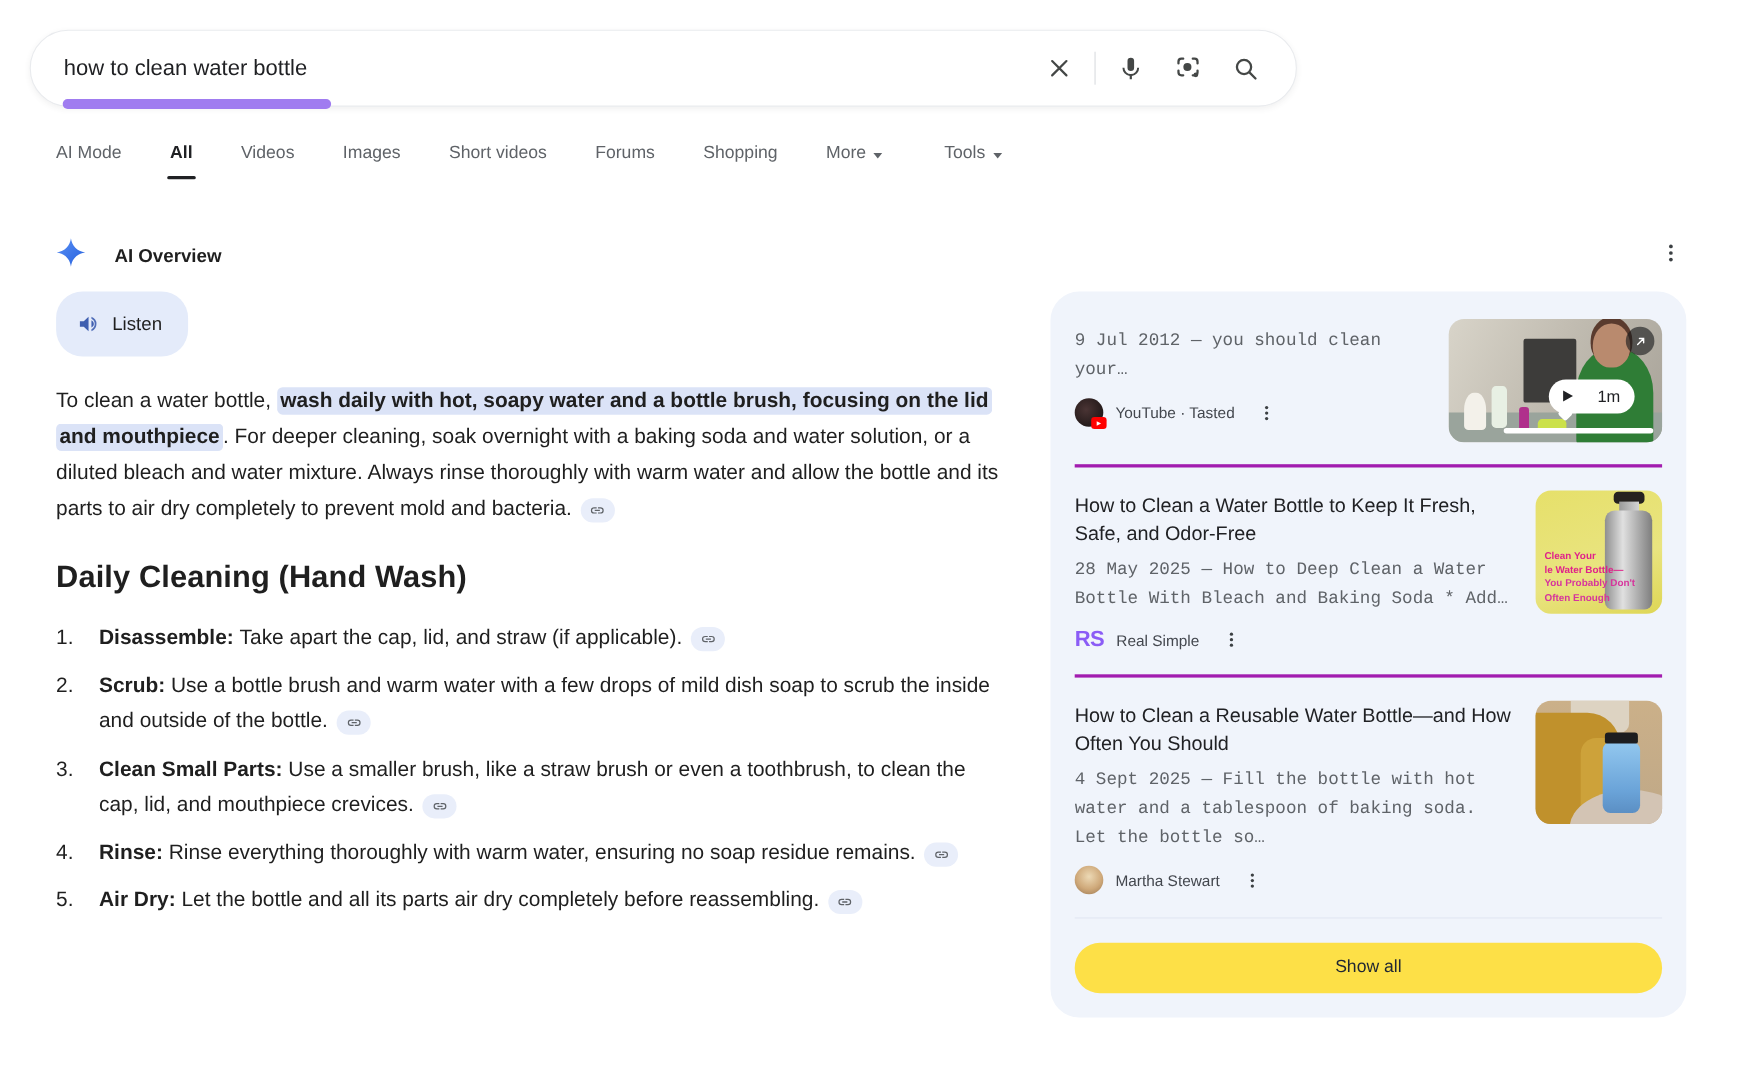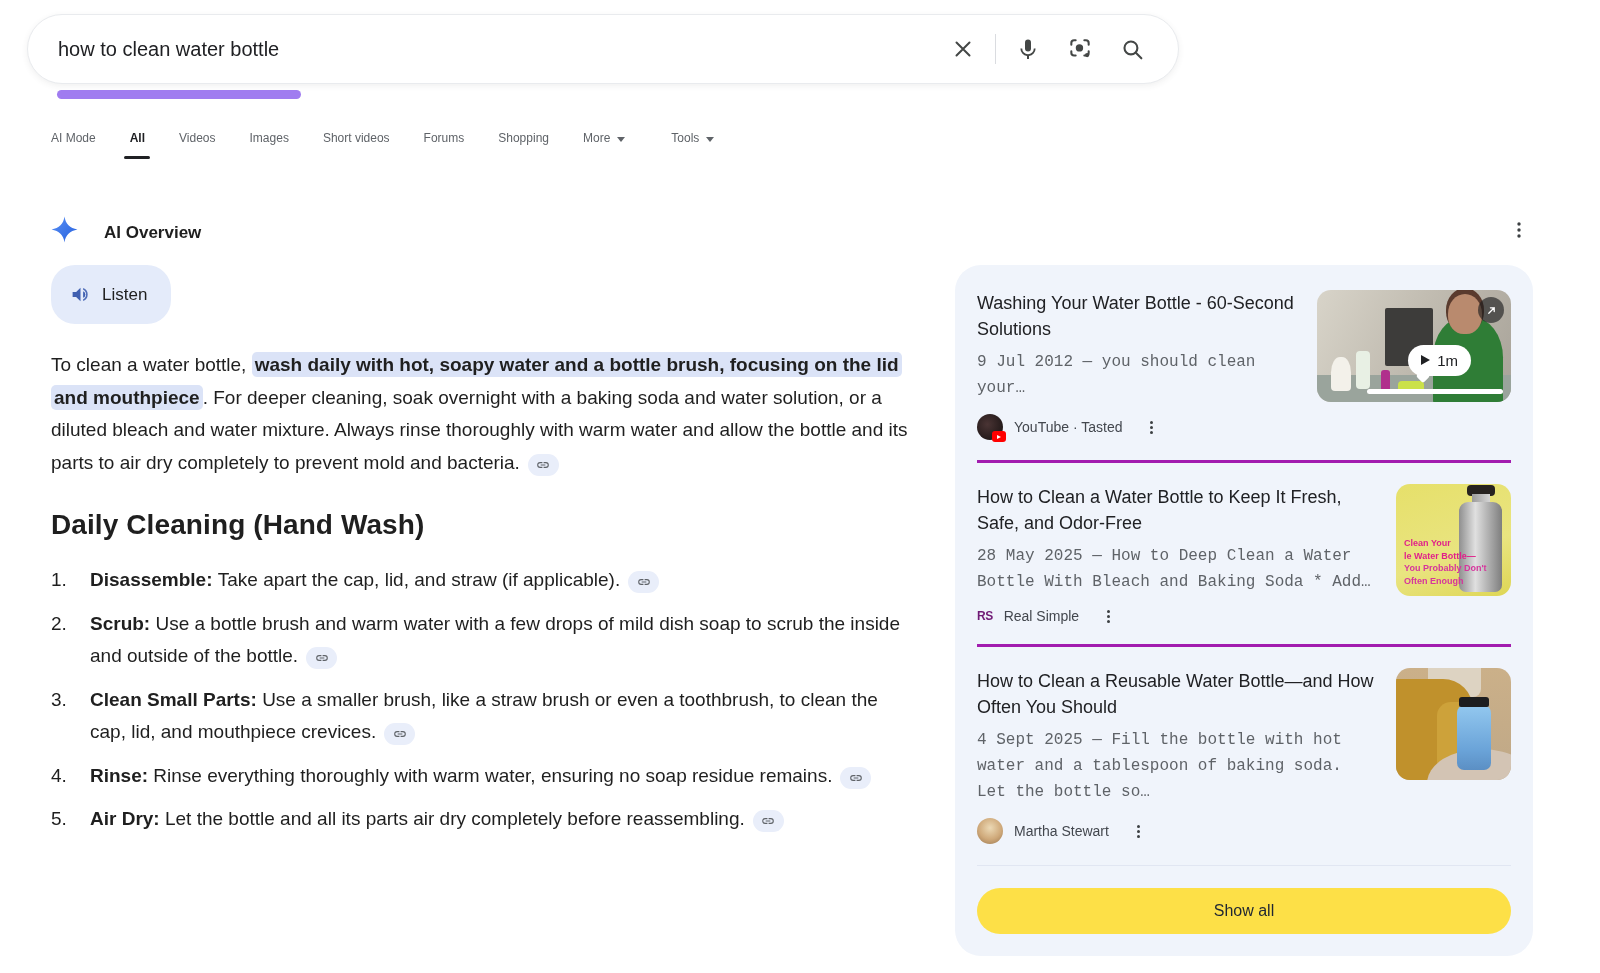--- a/index.html
+++ b/index.html
@@ -1,30 +1,30 @@
 <!DOCTYPE html>
 <html><head>
 <meta charset="utf-8">
 <style>
   * { margin:0; padding:0; box-sizing:border-box; }
   html,body { width:1600px; height:973px; background:#fff; font-family:"Liberation Sans", sans-serif; position:relative; overflow:hidden; }
 
   
-  .search-bar { position:absolute; left:27px; top:14px; width:1152px; height:70px; background:#fff;
+  .search-bar { position:absolute; left:27px; top:27px; width:1152px; height:70px; background:#fff;
     border:1px solid #e9ebee; border-radius:35px; box-shadow:0 2px 6px rgba(60,64,67,.08);
     display:flex; align-items:center; z-index:2;justify-content:space-between; }
   .search-input { flex:1; border:none; outline:none; font-size:20px; color:#202124; margin-left:30px;
     font-family:"Liberation Sans", sans-serif; background:transparent; }
   .search-icons { display:flex; align-items:center; margin-right:20px; }
   .sicon { width:52px; height:48px; display:flex; align-items:center; justify-content:center; cursor:pointer; background:none; border:none; }
   .sdivider { width:1px; height:30px; background:#dadce0; margin:0 6px; }
   .purple-bar { position:absolute; left:57px; top:90px; width:244px; height:9px; border-radius:5px; z-index:3; }
 
   
-  .tabs { position:absolute; left:51px; top:131px; display:flex; gap:34px; font-size:12px; color:#5f6368; }
+  .tabs { position:absolute; left:51px; top:131px; display:flex; gap:44px; font-size:16px; color:#5f6368; }
   .tab { display:flex; align-items:center; gap:7px; padding-bottom:14px; position:relative; cursor:pointer; white-space:nowrap; }
   .tab.active { color:#202124; font-weight:700; }
   .tab.active .tab-underline { position:absolute; bottom:0; left:50%; transform:translateX(-50%); width:26px; height:3px; background:#202124; border-radius:2px; }
   .tab.gap-before { margin-left:12px; }
   .caret { width:0; height:0; border-left:4.5px solid transparent; border-right:4.5px solid transparent; border-top:5px solid #5f6368; margin-top:2px; }
 
   
   .left-col { position:absolute; left:51px; top:216px; width:858px; }
   .aio-header { display:flex; align-items:flex-end; gap:26px; }
   .aio-title { font-size:17px; font-weight:700; color:#1f1f1f; }
@@ -66,21 +66,21 @@
   .thumb-video { background:linear-gradient(115deg,#d8d4c9 0%,#c2bdb2 45%,#a8a399 100%); }
   .v-cabinet { position:absolute; left:35%; top:16%; width:25%; height:52%; background:#3d3c3a; border-radius:2px; }
   .v-counter { position:absolute; left:0; bottom:0; width:100%; height:24%; background:#9aa49c; }
   .v-person { position:absolute; right:4%; top:24%; width:36%; height:80%; background:#2f7d36; border-radius:45% 45% 6px 6px; }
   .v-head { position:absolute; right:15%; top:4%; width:34px; height:40px; background:#b98a6e; border-radius:50% 50% 45% 45%; box-shadow:0 -4px 0 2px #5a3b2e; }
   .v-bottle1 { position:absolute; left:7%; bottom:10%; width:20px; height:34px; background:#f3f1ea; border-radius:45% 45% 4px 4px; }
   .v-bottle2 { position:absolute; left:20%; bottom:12%; width:14px; height:38px; background:#e8f0e4; border-radius:4px; }
   .v-bottle3 { position:absolute; left:33%; bottom:9%; width:9px; height:22px; background:#b0308c; border-radius:3px; }
   .v-cloth { position:absolute; left:42%; bottom:8%; width:26px; height:12px; background:#cbe14a; border-radius:4px; }
   .duration-badge { position:absolute; left:47%; top:49%; height:31px; padding:0 13px; background:#fff; border-radius:16px;
-     display:flex; align-items:center; gap:7px; font-size:15px; color:#202124; font-weight:400; }
+     display:flex; align-items:center; gap:22px; font-size:15px; color:#202124; font-weight:400; }
   .duration-badge:after { content:""; position:absolute; left:10px; bottom:-5px; width:10px; height:10px; background:#fff; transform:rotate(45deg); border-radius:2px; }
   .play-tri { width:0; height:0; border-left:9px solid #202124; border-top:5.5px solid transparent; border-bottom:5.5px solid transparent; }
   .expand-circle { position:absolute; top:7px; right:7px; width:26px; height:26px; border-radius:50%; background:rgba(25,26,28,.62); display:flex; align-items:center; justify-content:center; }
   .v-progress { position:absolute; bottom:8px; left:26%; right:4%; height:5px; background:#fff; border-radius:3px; }
 
   
   .thumb-rs { background:linear-gradient(160deg,#e6e06a 0%,#e9e480 60%,#ded655 100%); }
   .rs-bottle { position:absolute; right:8%; top:16%; width:37%; height:80%; border-radius:9px 9px 7px 7px;
      background:linear-gradient(90deg,#8f8f8f 0%,#e0e0e0 38%,#bdbdbd 60%,#7e7e7e 100%); }
   .rs-neck { position:absolute; right:18%; top:9%; width:16%; height:10%; background:linear-gradient(90deg,#9a9a9a,#d5d5d5); }
@@ -96,21 +96,21 @@
   .ms-table { position:absolute; right:-22%; bottom:-34%; width:95%; height:62%; background:#d3c4b4; border-radius:50%; }
   .ms-bottle { position:absolute; right:17%; top:33%; width:30%; height:58%; border-radius:8px 8px 7px 7px;
      background:linear-gradient(180deg,#93c8ef 0%,#6aa3d8 70%,#5b8fc4 100%); }
   .ms-cap { position:absolute; right:19%; top:26%; width:26%; height:9%; background:#1d1d1f; border-radius:3px 3px 2px 2px; }
 
   
   .fav { width:26px; height:26px; border-radius:50%; position:relative; flex:none; }
   .fav-yt { background:radial-gradient(circle at 40% 40%, #4a3434 0%, #241a1a 70%); }
   .fav-yt-badge { position:absolute; right:-3px; bottom:-2px; width:14px; height:11px; background:#f00; border-radius:3px; display:flex; align-items:center; justify-content:center; }
   .fav-yt-badge:after { content:""; width:0; height:0; border-left:4px solid #fff; border-top:2.5px solid transparent; border-bottom:2.5px solid transparent; }
-  .fav-rs { font-size:12px; font-weight:700; color:#701a75; letter-spacing:-.5px; flex:none; }
+  .fav-rs { font-size:20px; font-weight:700; color:#8b5cf6; letter-spacing:-.5px; flex:none; }
   .fav-ms { background:radial-gradient(circle at 50% 38%, #ecd9b5 0%, #cfa97a 55%, #97744e 100%); }
 
   .divider-foot { border-top:1px solid #e1e6f2; margin-top:1px; }
   .show-all { margin-top:22px; width:100%; height:46px; border:none; border-radius:23px; font-size:16px; font-weight:500;
      color:#1f2633; cursor:pointer; font-family:"Liberation Sans", sans-serif; display:block; }
 </style>
 </head>
 <body>
 
 <div class="search-bar">
@@ -265,21 +265,20 @@
             </svg>
   </button></span>
       </div>
     </div>
 </div>
 
 <aside class="panel" style="background: rgb(240, 244, 251);">
 
   <div class="card">
     <div class="card-text">
-      <div class="card-title">Washing Your Water Bottle - 60-Second Solutions</div>
       <div class="card-snippet">9 Jul 2012 — you should clean your…</div>
       <div class="card-source">
         <span class="fav fav-yt">
             <span class="fav-yt-badge"></span>
           </span>
         <span>YouTube · Tasted</span>
         <button class="kebab-sm">
           <svg class="kebab-dots" width="15" height="15" viewBox="0 0 18 18">
               <circle cx="9" cy="3" r="1.8"></circle>
               <circle cx="9" cy="9" r="1.8"></circle>

